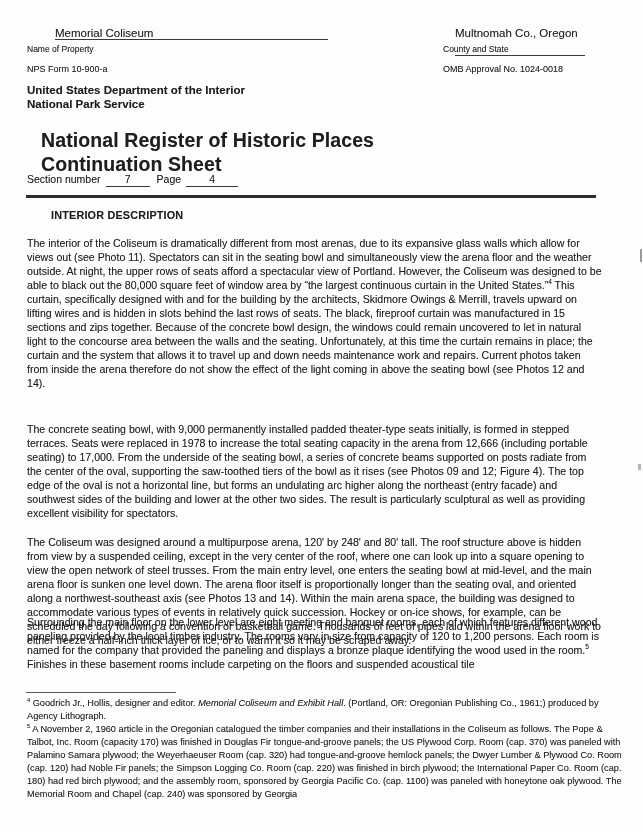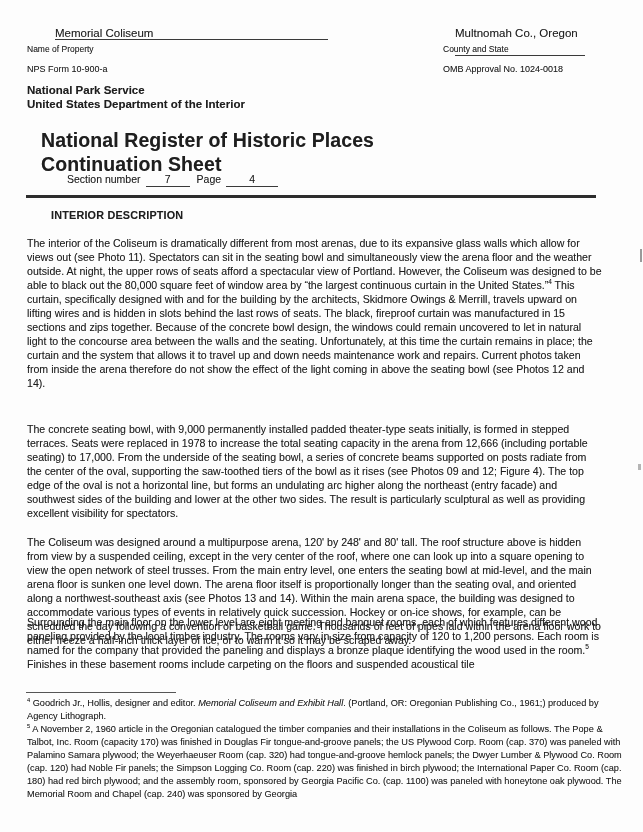--- a/index.html
+++ b/index.html
@@ -17,21 +17,21 @@
   .prop-name{left:27px;top:27px;width:273px;font-size:11.5px;border-bottom:1.5px solid #3a3a3a;padding-bottom:0;margin-left:28px;}
   .prop-label{left:27px;top:44px;font-size:8.5px;text-align:center;}
   .county{left:455px;top:27px;width:130px;font-size:11.5px;border-bottom:1.5px solid #3a3a3a;padding-bottom:16px;}
   .county-label{left:443px;top:44px;font-size:8.5px;}
   .nps-form{left:27px;top:64px;font-size:9px;}
   .omb{left:443px;top:64px;font-size:9px;}
   .dept{left:27px;top:84px;font-size:11.5px;font-weight:bold;line-height:13.5px;}
   
   .title{left:27px;top:114px;font-size:19.5px;line-height:24px;font-weight:bold;letter-spacing:0.1px;margin:14px;}
   
-  .section-row{left:27px;top:173px;font-size:10.5px;margin-left:40px;}
+  .section-row{left:27px;top:173px;font-size:10.5px;}
   .blank{display:inline-block;text-align:center;border-bottom:1px solid #3a3a3a;width:44px;margin:0 7px 0 5px;padding-bottom:1px;}
   .blank-page{width:52px;}
   .rule{left:26px;top:195px;width:570px;height:2.5px;background:#2d2d2d;}
   .heading{left:27px;top:209px;font-size:10.8px;font-weight:bold;letter-spacing:0.2px;padding-left:24px;}
   
   .para{left:27px;width:576px;font-size:10.6px;line-height:14px;margin:0;}
   .p1{top:236px;}
   .p2{top:388px;margin-top:34px;}
   .p3{top:491px;margin-top:44px;}
   .p4{top:615px;}
@@ -53,22 +53,22 @@
   <div class="abs prop-name">Memorial Coliseum</div>
   <div class="abs prop-label">Name of Property</div>
 
   <div class="abs county">Multnomah Co., Oregon</div>
   <div class="abs county-label">County and State</div>
 
   <div class="abs nps-form">NPS Form 10-900-a</div>
   <div class="abs omb">OMB Approval No. 1024-0018</div>
 
   <div class="abs dept">
+    <div>United States Department of the Interior</div>
     <div>National Park Service</div>
-    <div>United States Department of the Interior</div>
   </div>
 
   <h1 class="abs title">
     <span>National Register of Historic Places</span><br>
     <span>Continuation Sheet</span>
   </h1>
 
   <div class="abs section-row">
     <span>Section number</span><span class="blank">7</span><span>Page</span><span class="blank blank-page">4</span>
   </div>

